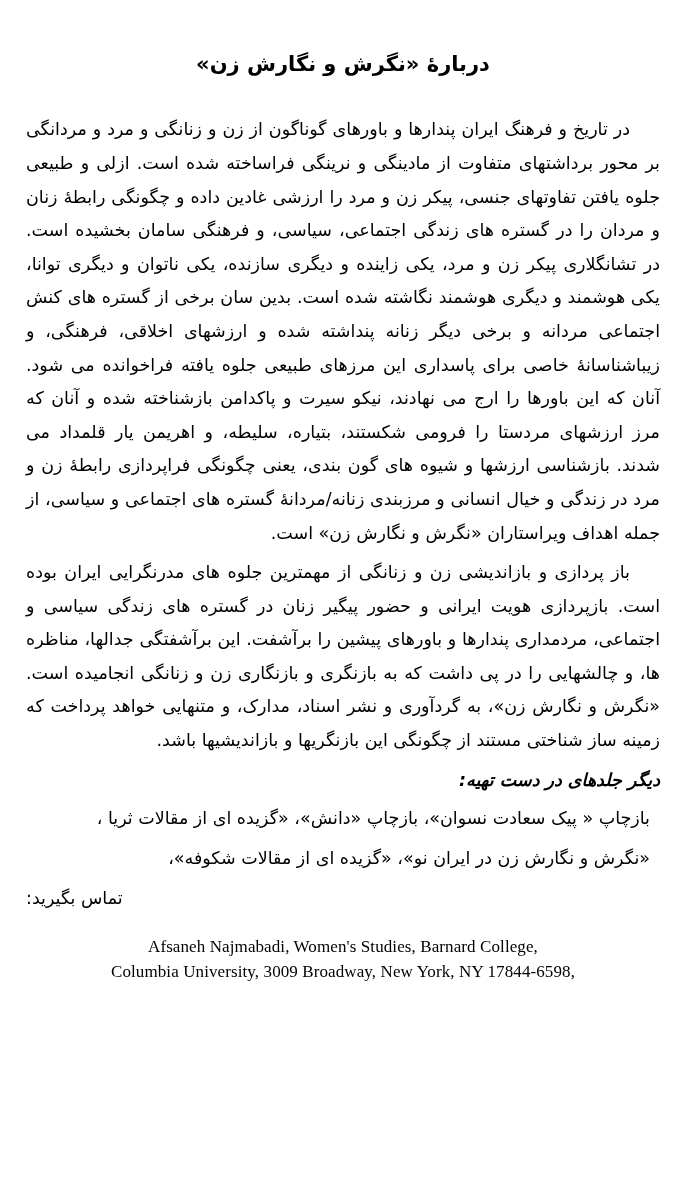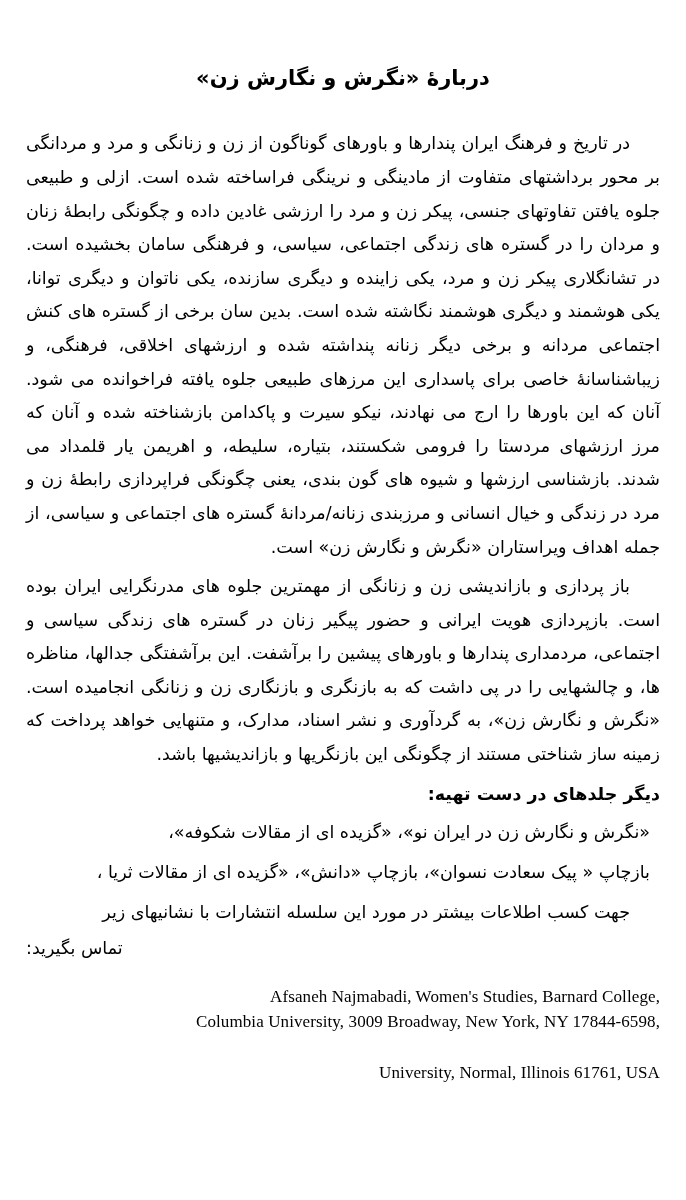--- a/index.html
+++ b/index.html
@@ -21,21 +21,21 @@
     box-sizing: border-box;
     padding: 44px 26px 20px 26px;
   }
   .title {
     direction: rtl;
     text-align: center;
     font-family: "DejaVu Sans", sans-serif;
     font-weight: bold;
     font-size: 21px;
     letter-spacing: 0px;
-    margin: 20px 0 34px 0;
+    margin: 6px 0 34px 0;
     line-height: 1.4;
   }
   .para {
     font-family: "DejaVu Sans", sans-serif;
     font-size: 17.5px;
     line-height: 1.92;
     margin: 0 0 6px 0;
     text-align: justify;
     text-justify: inter-word;
     direction: rtl;
@@ -44,20 +44,21 @@
     text-indent: 30px;
   }
   .sub-head {
     font-family: "DejaVu Sans", sans-serif;
     font-size: 17.5px;
     direction: rtl;
     text-align: right;
     font-weight: bold;
     margin: 2px 0 4px 0;
     line-height: 1.9;
+    font-style: italic;
   }
   .list-block {
     font-family: "DejaVu Sans", sans-serif;
     font-size: 17.5px;
     direction: rtl;
     text-align: justify;
     line-height: 1.95;
     margin: 0 0 6px 0;
     padding-right: 10px;
   }
@@ -76,21 +77,21 @@
     direction: rtl;
     text-align: left;
     line-height: 1.95;
     margin: 0 0 20px 0;
   }
   .address {
     font-family: "Liberation Serif", serif;
     font-size: 17px;
     line-height: 1.45;
     direction: ltr;
-    text-align: right;
+    text-align: center;
     margin: 0 0 26px 0;
     letter-spacing: 0.1px;
   }
   .address .line {
     display: block;
     white-space: nowrap;
   }
 </style>
 </head>
 <body>
@@ -98,28 +99,26 @@
 <div class="page">
 
   <div class="title">دربارهٔ «نگرش و نگارش زن»</div>
 
   <p class="para indent">در تاریخ و فرهنگ ایران پندارها و باورهای گوناگون از زن و زنانگی و مرد و مردانگی بر محور برداشتهای متفاوت از مادینگی و نرینگی فراساخته شده است. ازلی و طبیعی جلوه یافتن تفاوتهای جنسی، پیکر زن و مرد را ارزشی غادین داده و چگونگی رابطهٔ زنان و مردان را در گستره های زندگی اجتماعی، سیاسی، و فرهنگی سامان بخشیده است. در تشانگلاری پیکر زن و مرد، یکی زاینده و دیگری سازنده، یکی ناتوان و دیگری توانا، یکی هوشمند و دیگری هوشمند نگاشته شده است. بدین سان برخی از گستره های کنش اجتماعی مردانه و برخی دیگر زنانه پنداشته شده و ارزشهای اخلاقی، فرهنگی، و زیباشناسانهٔ خاصی برای پاسداری این مرزهای طبیعی جلوه یافته فراخوانده می شود. آنان که این باورها را ارج می نهادند، نیکو سیرت و پاکدامن بازشناخته شده و آنان که مرز ارزشهای مردستا را فرومی شکستند، بتیاره، سلیطه، و اهریمن یار قلمداد می شدند. بازشناسی ارزشها و شیوه های گون بندی، یعنی چگونگی فراپردازی رابطهٔ زن و مرد در زندگی و خیال انسانی و مرزبندی زنانه/مردانهٔ گستره های اجتماعی و سیاسی، از جمله اهداف ویراستاران «نگرش و نگارش زن» است.</p>
 
   <p class="para indent">باز پردازی و بازاندیشی زن و زنانگی از مهمترین جلوه های مدرنگرایی ایران بوده است. بازپردازی هویت ایرانی و حضور پیگیر زنان در گستره های زندگی سیاسی و اجتماعی، مردمداری پندارها و باورهای پیشین را برآشفت. این برآشفتگی جدالها، مناظره ها، و چالشهایی را در پی داشت که به بازنگری و بازنگاری زن و زنانگی انجامیده است. «نگرش و نگارش زن»، به گردآوری و نشر اسناد، مدارک، و متنهایی خواهد پرداخت که زمینه ساز شناختی مستند از چگونگی این بازنگریها و بازاندیشیها باشد.</p>
 
   <div class="sub-head">دیگر جلدهای در دست تهیه:</div>
 
+  <div class="list-block">بازچاپ « پیک سعادت نسوان»، بازچاپ «دانش»، «گزیده ای از مقالات ثریا ،</div>
   <div class="list-block">«نگرش و نگارش زن در ایران نو»، «گزیده ای از مقالات شکوفه»،</div>
-  <div class="list-block">بازچاپ « پیک سعادت نسوان»، بازچاپ «دانش»، «گزیده ای از مقالات ثریا ،</div>
 
-  <div class="contact-note">جهت کسب اطلاعات بیشتر در مورد این سلسله انتشارات با نشانیهای زیر</div>
   <div class="contact-note-2">تماس بگیرید:</div>
 
   <div class="address">
     <span class="line">Afsaneh Najmabadi, Women's Studies, Barnard College,</span>
     <span class="line">Columbia University, 3009 Broadway, New York, NY 17844-6598,</span>
   </div>
 
   <div class="address">
-    <span class="line">University, Normal, Illinois 61761, USA</span>
   </div>
 
 </div>
 
 </body></html>

